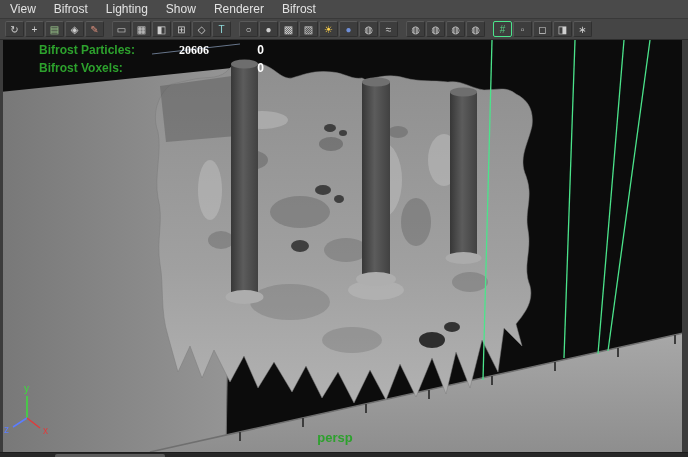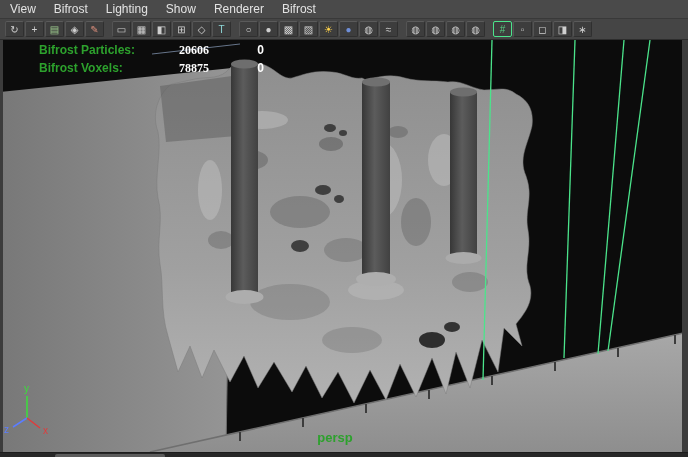--- a/index.html
+++ b/index.html
@@ -222,21 +222,20 @@
     </svg>
 
     <div class="hud">
         <div class="hud-row">
           <span class="hud-label">Bifrost Particles:</span>
           <span class="hud-value">20606</span>
           <span class="hud-extra">0</span>
         </div>
         <div class="hud-row">
           <span class="hud-label">Bifrost Voxels:</span>
-          <span class="hud-value">78875</span>
           <span class="hud-extra">0</span>
         </div>
       </div>
 
     <div class="persp-label">persp</div>
 
     <div class="edge-left"></div>
     <div class="edge-right"></div>
   </div>
 

